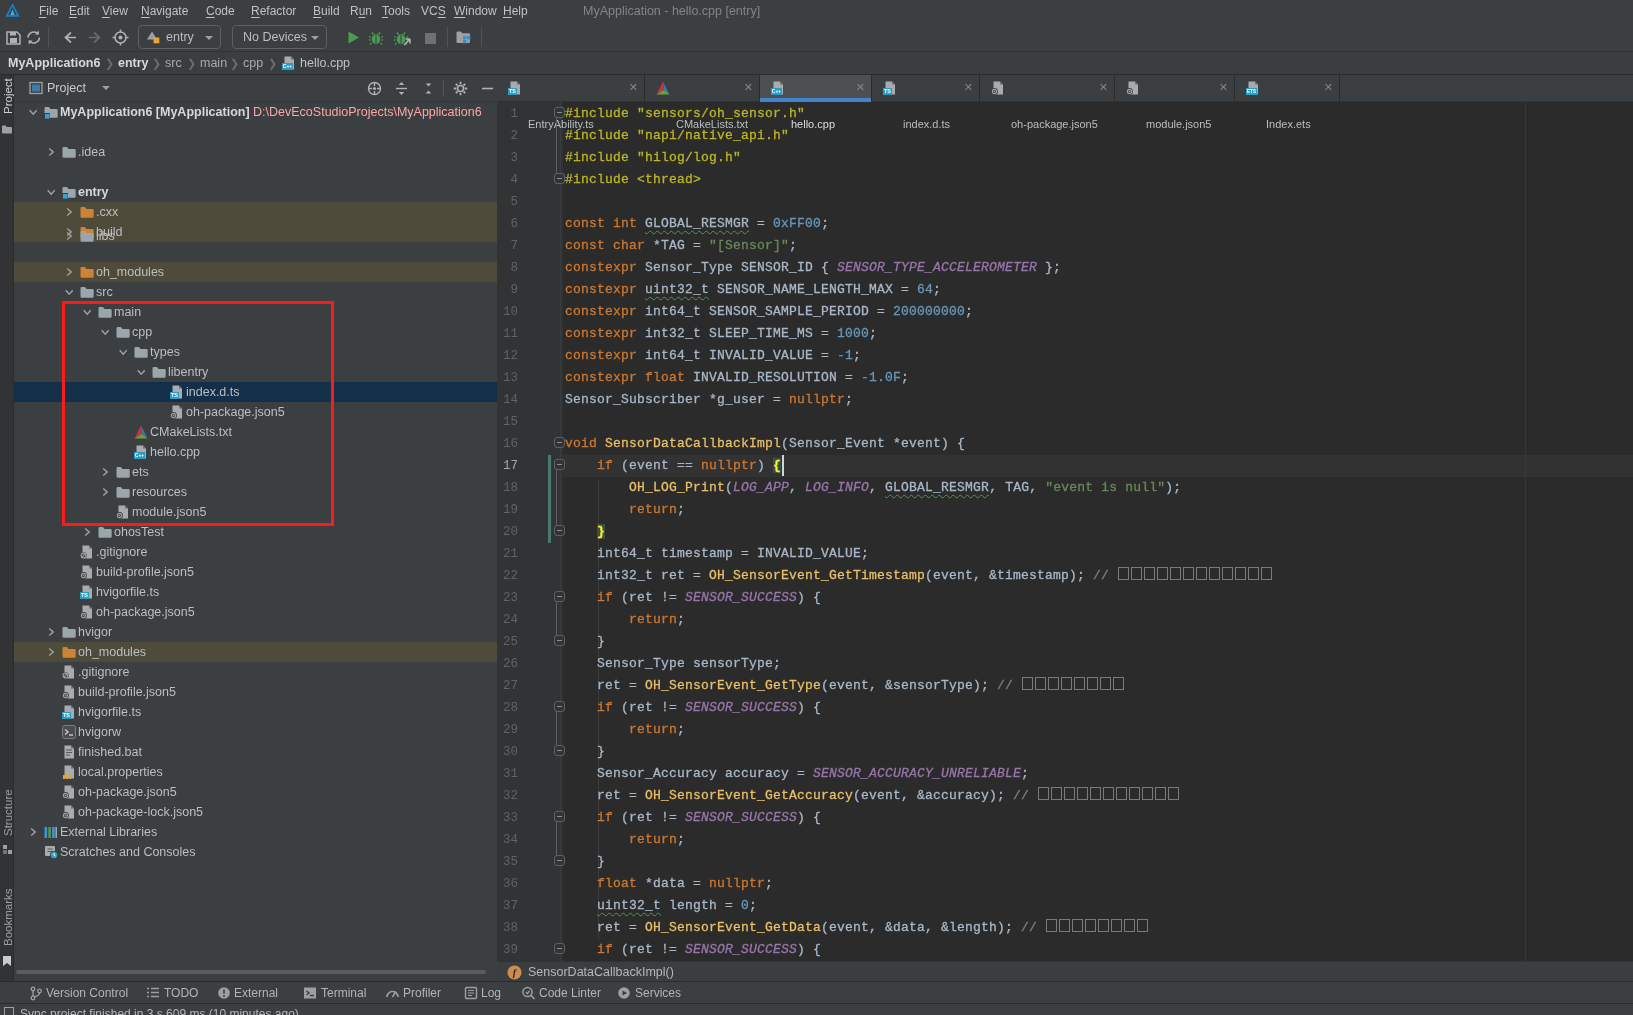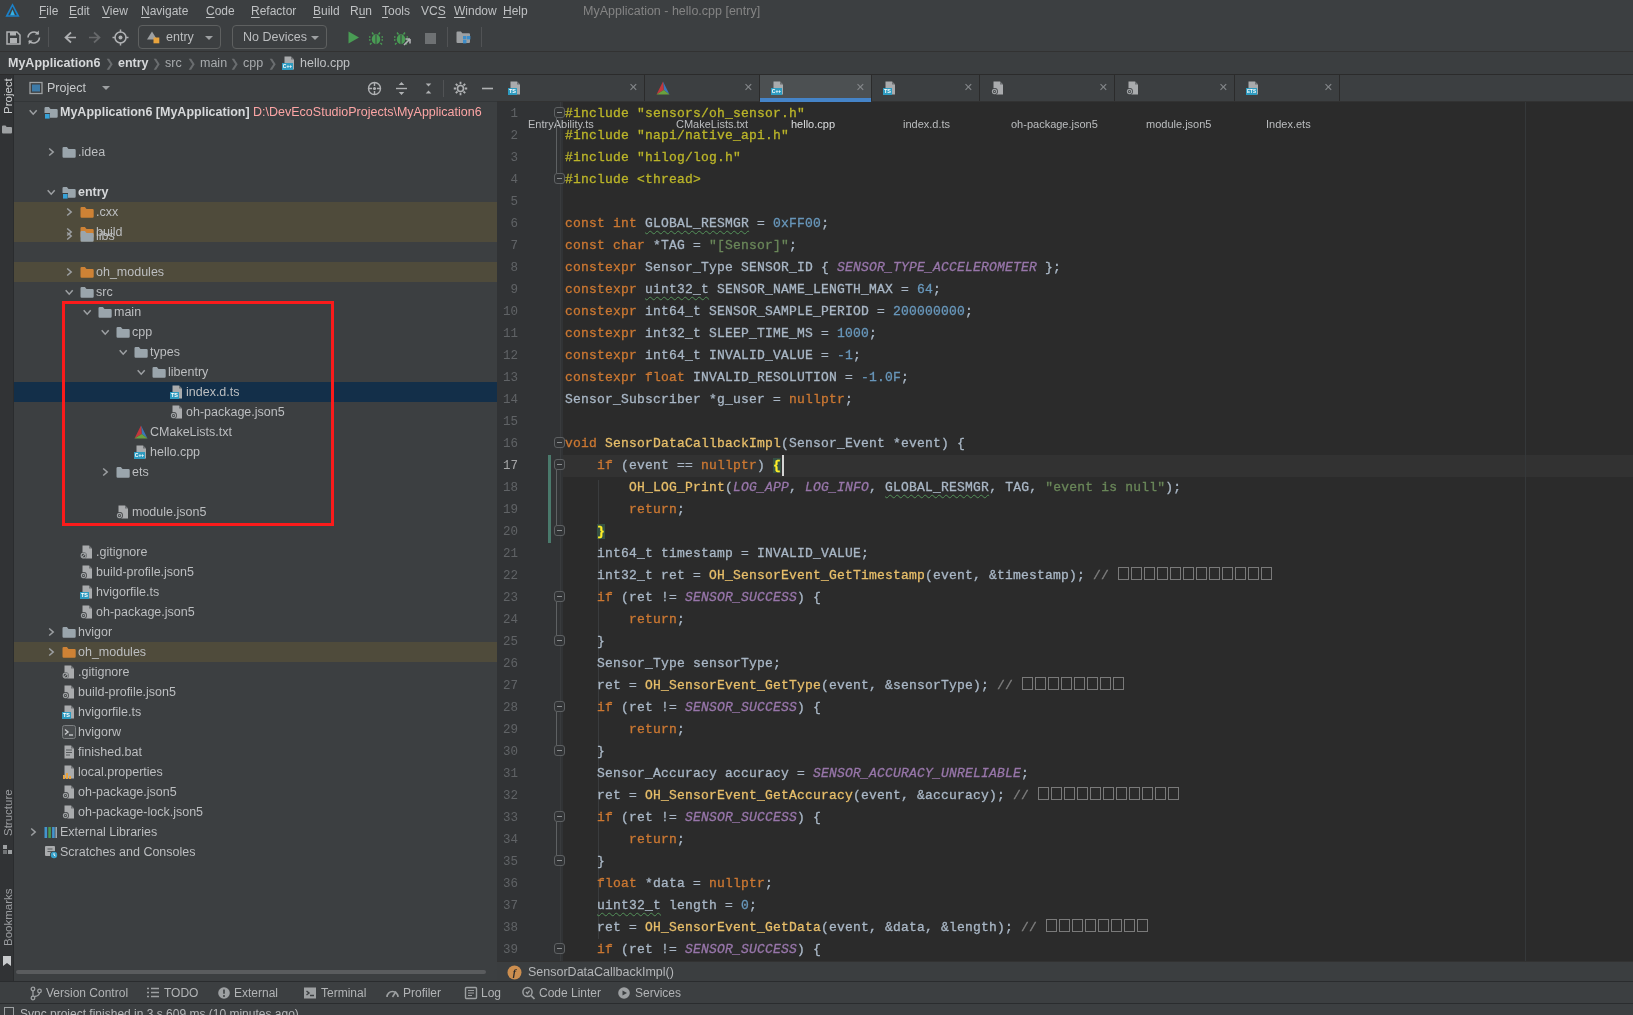--- a/index.html
+++ b/index.html
@@ -373,29 +373,47 @@
       </div>
 <div class="row " style="top:360px">
         <span class="it" style="left:83px"><svg width="16" height="16" viewBox="0 0 16 16" style="">
             <path d="M6.2 4.5 L10.2 8 L6.2 11.5" stroke="#9DA0A3" stroke-width="1.5" fill="none"></path>
           </svg></span>
         <span class="it" style="left:101px"><svg width="16" height="16" viewBox="0 0 16 16" style="">
             <path d="M1.5 4.2 q0-1.2 1.2-1.2 h3.2 l1.6 2 h6 q1.2 0 1.2 1.2 v6.4 q0 1.2-1.2 1.2 H2.7 q-1.2 0-1.2-1.2 z" fill="#9AA5AC"></path>
           </svg></span>
         <span class="tx" style="left:118px">ets</span>
       </div>
+<div class="row " style="top:380px">
+        <span class="it" style="left:83px"><svg width="16" height="16" viewBox="0 0 16 16" style="">
+            <path d="M6.2 4.5 L10.2 8 L6.2 11.5" stroke="#9DA0A3" stroke-width="1.5" fill="none"></path>
+          </svg></span>
+        <span class="it" style="left:101px"><svg width="16" height="16" viewBox="0 0 16 16" style="">
+            <path d="M1.5 4.2 q0-1.2 1.2-1.2 h3.2 l1.6 2 h6 q1.2 0 1.2 1.2 v6.4 q0 1.2-1.2 1.2 H2.7 q-1.2 0-1.2-1.2 z" fill="#9AA5AC"></path>
+          </svg></span>
+        <span class="tx" style="left:118px">resources</span>
+      </div>
 <div class="row " style="top:400px">
         <span class="it" style="left:101px"><svg width="16" height="16" viewBox="0 0 16 16" style="">
             <path d="M3.5 1.5 h6.5 l3 3 V14.5 H3.5 z" fill="#A9ABAD"></path>
             <path d="M10 1.5 l3 3 h-3 z" fill="#6E7173"></path>
             <circle cx="4.5" cy="11.5" r="3.4" fill="#3C3F41"></circle>
             <circle cx="4.5" cy="11.5" r="2.1" fill="none" stroke="#9DA0A2" stroke-width="1.1"></circle>
             <circle cx="4.5" cy="11.5" r="0.8" fill="#9DA0A2"></circle>
           </svg></span>
         <span class="tx" style="left:118px">module.json5</span>
+      </div>
+<div class="row " style="top:420px">
+        <span class="it" style="left:65px"><svg width="16" height="16" viewBox="0 0 16 16" style="">
+            <path d="M6.2 4.5 L10.2 8 L6.2 11.5" stroke="#9DA0A3" stroke-width="1.5" fill="none"></path>
+          </svg></span>
+        <span class="it" style="left:83px"><svg width="16" height="16" viewBox="0 0 16 16" style="">
+            <path d="M1.5 4.2 q0-1.2 1.2-1.2 h3.2 l1.6 2 h6 q1.2 0 1.2 1.2 v6.4 q0 1.2-1.2 1.2 H2.7 q-1.2 0-1.2-1.2 z" fill="#9AA5AC"></path>
+          </svg></span>
+        <span class="tx" style="left:100px">ohosTest</span>
       </div>
 <div class="row " style="top:440px">
         <span class="it" style="left:65px"><svg width="16" height="16" viewBox="0 0 16 16" style="">
             <path d="M3.5 1.5 h6.5 l3 3 V14.5 H3.5 z" fill="#A9ABAD"></path>
             <path d="M10 1.5 l3 3 h-3 z" fill="#6E7173"></path>
             <circle cx="4.5" cy="11.5" r="3.2" fill="#3C3F41"></circle>
             <circle cx="4.5" cy="11.5" r="2.4" fill="none" stroke="#9DA0A2" stroke-width="1.1"></circle>
             <path d="M2.9 13.1 L6.1 9.9" stroke="#9DA0A2" stroke-width="1.1"></path>
           </svg></span>
         <span class="tx" style="left:82px">.gitignore</span>

